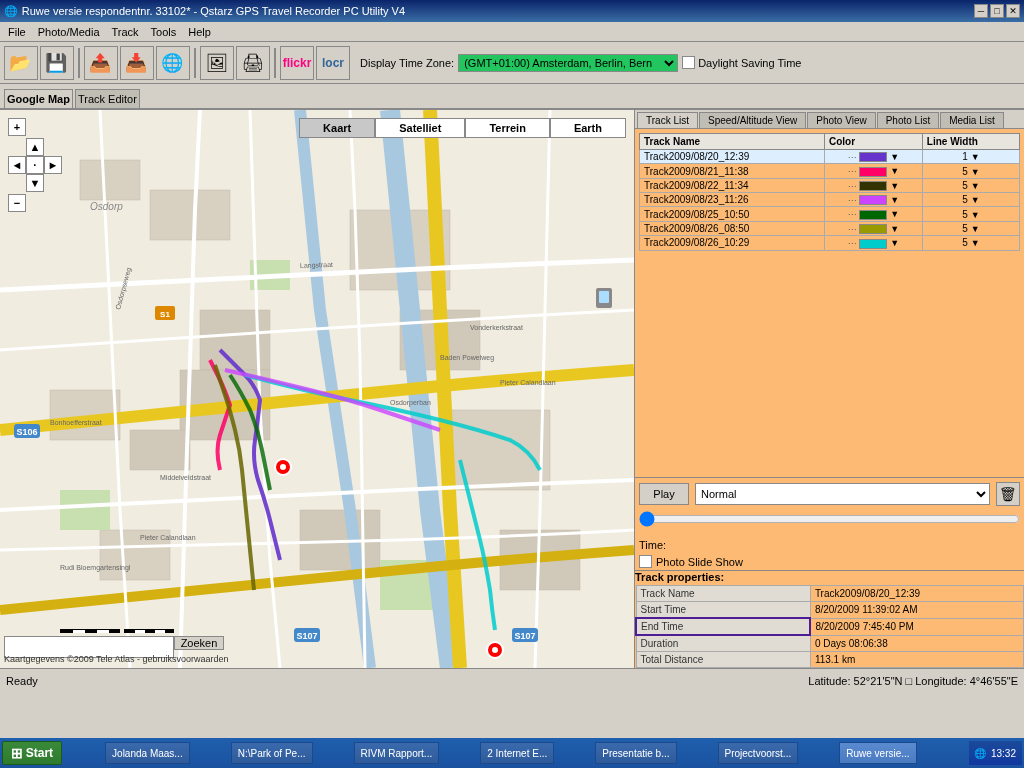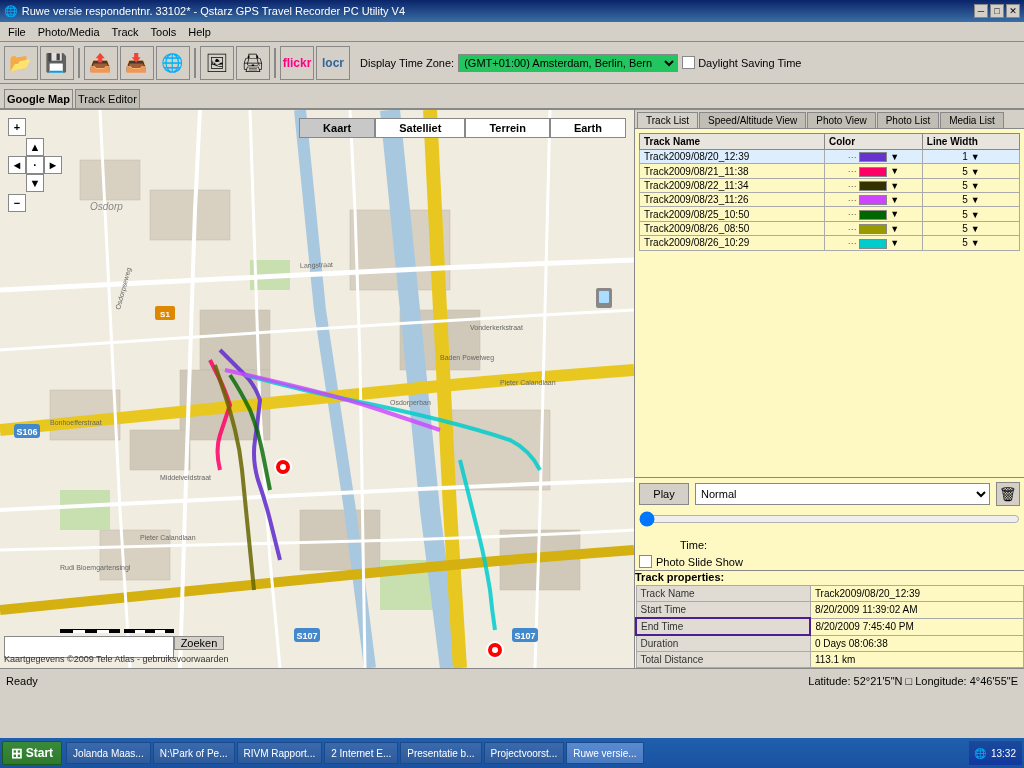--- a/index.html
+++ b/index.html
@@ -166,21 +166,21 @@
       bottom: 4px;
       left: 4px;
       font-size: 9px;
       color: #333;
       z-index: 10;
     }
     
     
     #right-panel {
       width: 390px;
-      background: #fef9c3;
+      background: #fdba74;
       display: flex;
       flex-direction: column;
       border-left: 1px solid #888;
     }
     
     
     #right-tab-bar {
       display: flex;
       background: #d4d0c8;
       border-bottom: 1px solid #888;
@@ -238,21 +238,20 @@
     }
     
     
     #playback-slider-container {
       padding: 2px 0;
     }
     
     
     #time-area {
       padding: 2px 4px;
-      margin-left: 41px;
     }
     .time-row { display: flex; align-items: center; gap: 4px; margin: 2px 0; }
     
     
     #photo-row { display: flex; align-items: center; gap: 4px; padding: 0 4px 2px; }
     
     
     #track-props {
       border-top: 1px solid #888;
       padding: 0;
@@ -293,21 +292,21 @@
       color: white; font-weight: bold; font-size: 12px;
       border: 1px solid #1a5a1a; cursor: pointer;
       display: flex; align-items: center; gap: 3px; border-radius: 2px;
     }
     .taskbar-apps { display: flex; gap: 2px; flex: 1; margin: 0 4px; }
     .taskbar-app {
       height: 22px; padding: 0 6px;
       background: linear-gradient(to bottom, #3a6aad, #2e5a9a);
       color: white; font-size: 10px; border: 1px solid #1a4a8a; cursor: pointer;
       display: flex; align-items: center; max-width: 120px; overflow: hidden;
-      white-space: nowrap; text-overflow: ellipsis;
+      white-space: nowrap; text-overflow: ellipsis; margin-left: 39px;
     }
     .taskbar-app.active { background: linear-gradient(to bottom, #5a8ad0, #4a7ac0); }
     #sys-tray {
       display: flex; align-items: center; gap: 4px;
       background: linear-gradient(to bottom, #1a4a9a, #1238a0);
       height: 24px; padding: 0 6px; color: white; font-size: 10px;
     }
     
     .checkbox-custom { width: 13px; height: 13px; border: 1px solid #888; background: white; cursor: pointer; display: inline-flex; align-items: center; justify-content: center; font-size: 9px; }
   </style>

